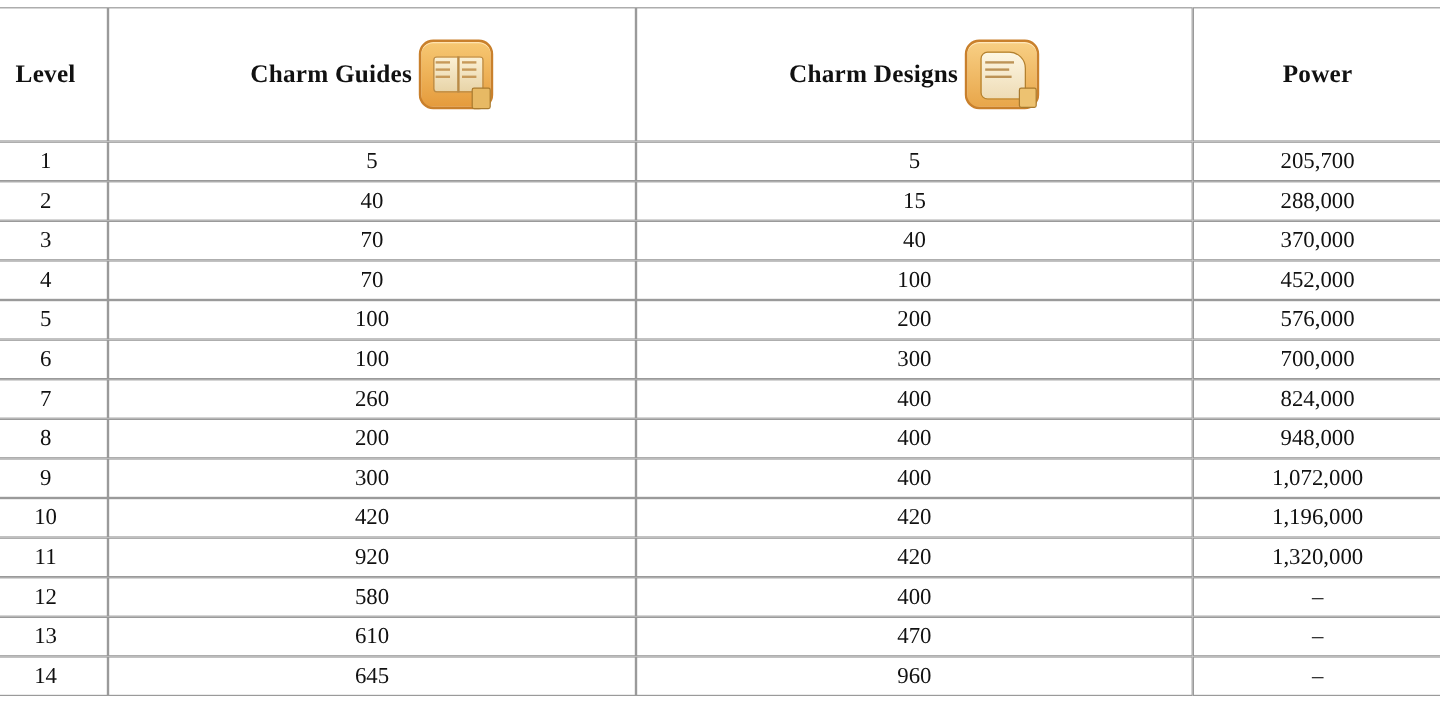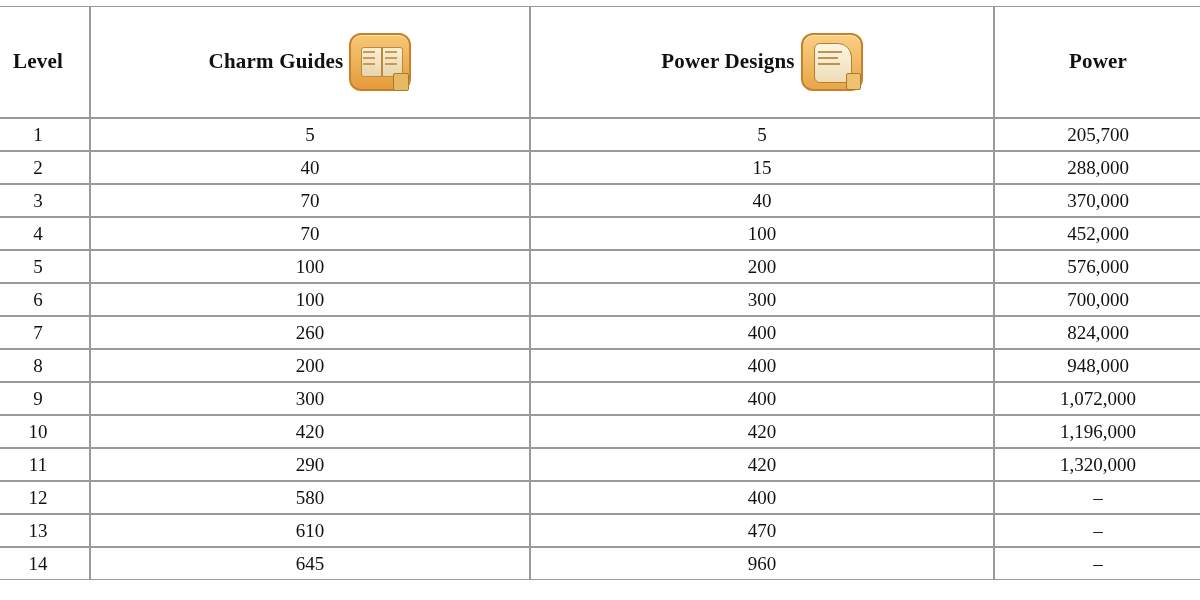--- a/index.html
+++ b/index.html
@@ -179,21 +179,21 @@
             <span class="hdr-title">Charm Guides</span>
             <span class="icon-box">
               <span class="icon-book"></span>
               <span class="book-lines"></span>
               <span class="book-badge"></span>
             </span>
           </div>
         </th>
         <th>
           <div class="hdr-inner">
-            <span class="hdr-title">Power Designs</span>
+            <span class="hdr-title">Charm Designs</span>
             <span class="icon-box">
               <span class="icon-scroll"></span>
               <span class="scroll-lines"></span>
               <span class="scroll-badge"></span>
             </span>
           </div>
         </th>
         <th>
           <div class="hdr-inner">
             <span class="hdr-title">Power</span>
@@ -257,21 +257,21 @@
           <td>1,072,000</td>
         </tr>
         <tr>
           <td>10</td>
           <td>420</td>
           <td>420</td>
           <td>1,196,000</td>
         </tr>
         <tr>
           <td>11</td>
-          <td>290</td>
+          <td>920</td>
           <td>420</td>
           <td>1,320,000</td>
         </tr>
         <tr>
           <td>12</td>
           <td>580</td>
           <td>400</td>
           <td>–</td>
         </tr>
         <tr>

